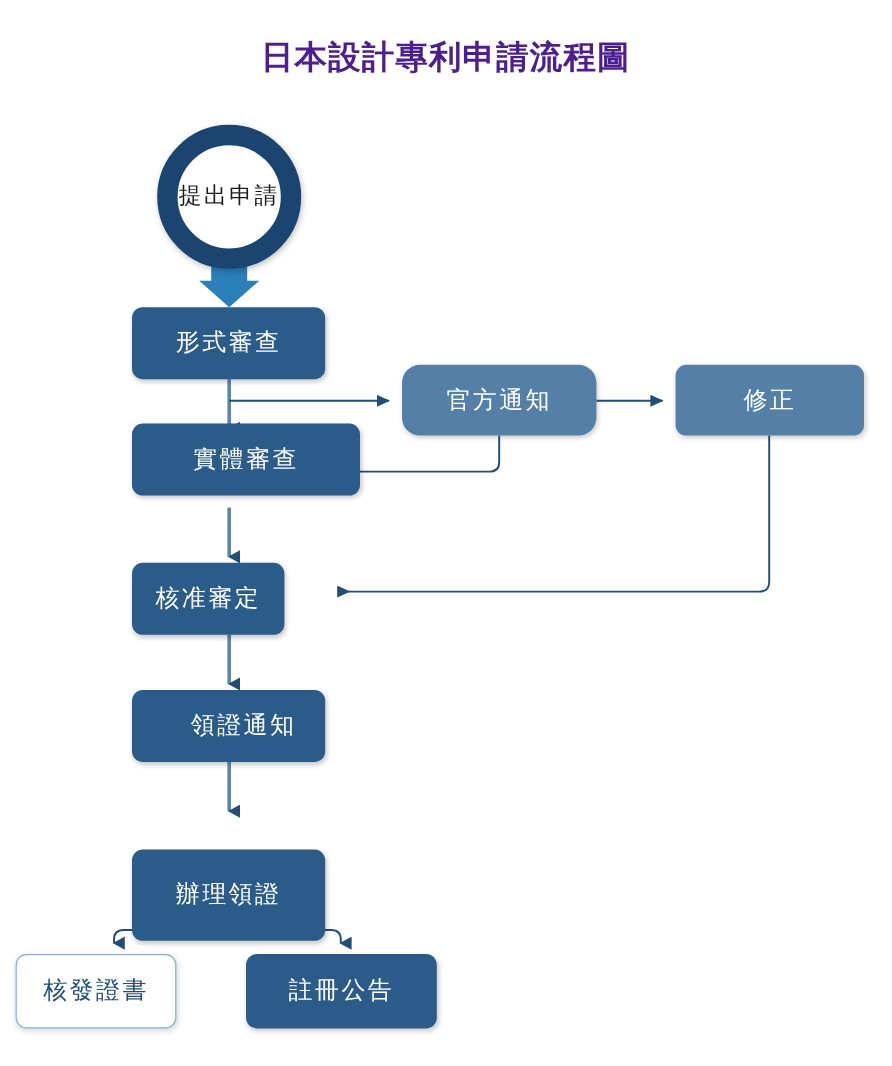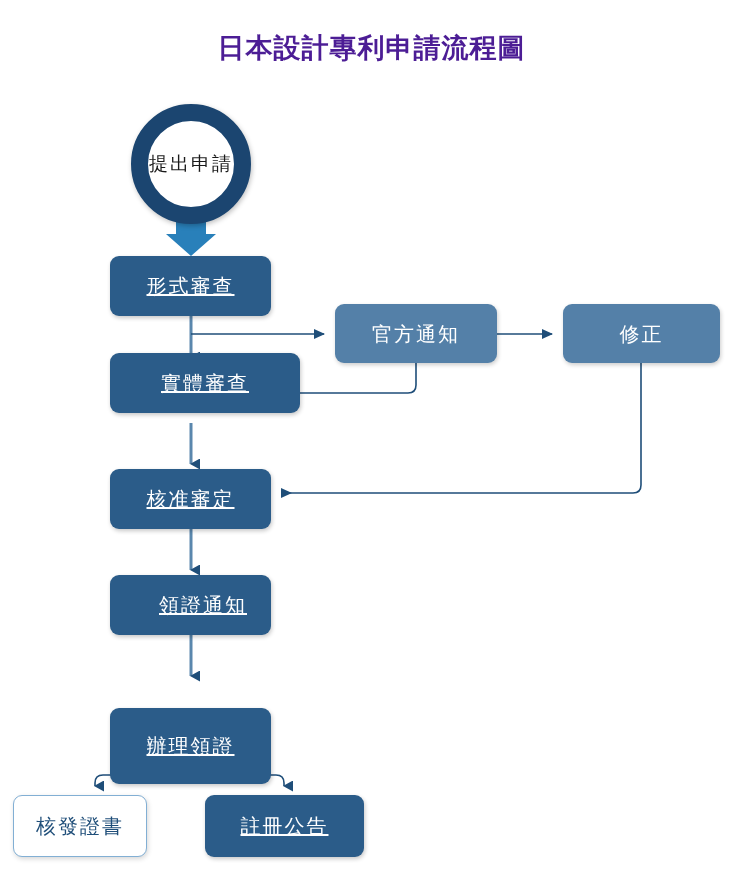--- a/index.html
+++ b/index.html
@@ -46,21 +46,20 @@
     border-radius: 9px;
     font-size: 20px;
     letter-spacing: 2px;
     line-height: 1;
     user-select: none;
   }
   .node.dark {
     background: #2B5C89;
     color: #ffffff;
     box-shadow: 1px 2px 4px rgba(0,0,0,0.22);
-    text-decoration: underline;
   }
   .node.mid {
     background: #5480A8;
     color: #ffffff;
     box-shadow: 1px 2px 4px rgba(0,0,0,0.20);
   }
   .node.outline {
     background: #ffffff;
     color: #1F4E79;
     border: 1.5px solid #82AFD4;
@@ -136,33 +135,33 @@
 
 <div id="start-node">
   <span class="ring-line">提出</span>
   <span class="ring-line">申請</span>
 </div>
 
 <div class="node dark" style="left:110px; top:256px; width:161px; height:60px;">
   <span>形式審查</span>
 </div>
 
-<div class="node mid" style="left:335px; top:304px; width:162px; height:59px;">
+<div class="node mid" style="left:335px; top:304px; width:162px; height:59px;border-radius:15px;">
   <span>官方通知</span>
 </div>
 
 <div class="node mid" style="left:563px; top:304px; width:157px; height:59px;">
   <span>修正</span>
 </div>
 
 <div class="node dark" style="left:110px; top:353px; width:190px; height:60px;">
   <span>實體審查</span>
 </div>
 
-<div class="node dark" style="left:110px; top:469px; width:161px; height:60px;">
+<div class="node dark" style="left:110px; top:469px; width:127px; height:60px;">
   <span>核准審定</span>
 </div>
 
 <div class="node dark" style="left:110px; top:575px; width:161px; height:60px;padding-left:25px;">
   <span>領證通知</span>
 </div>
 
 <div class="node dark" style="left:110px; top:708px; width:161px; height:76px;">
   <span>辦理領證</span>
 </div>

